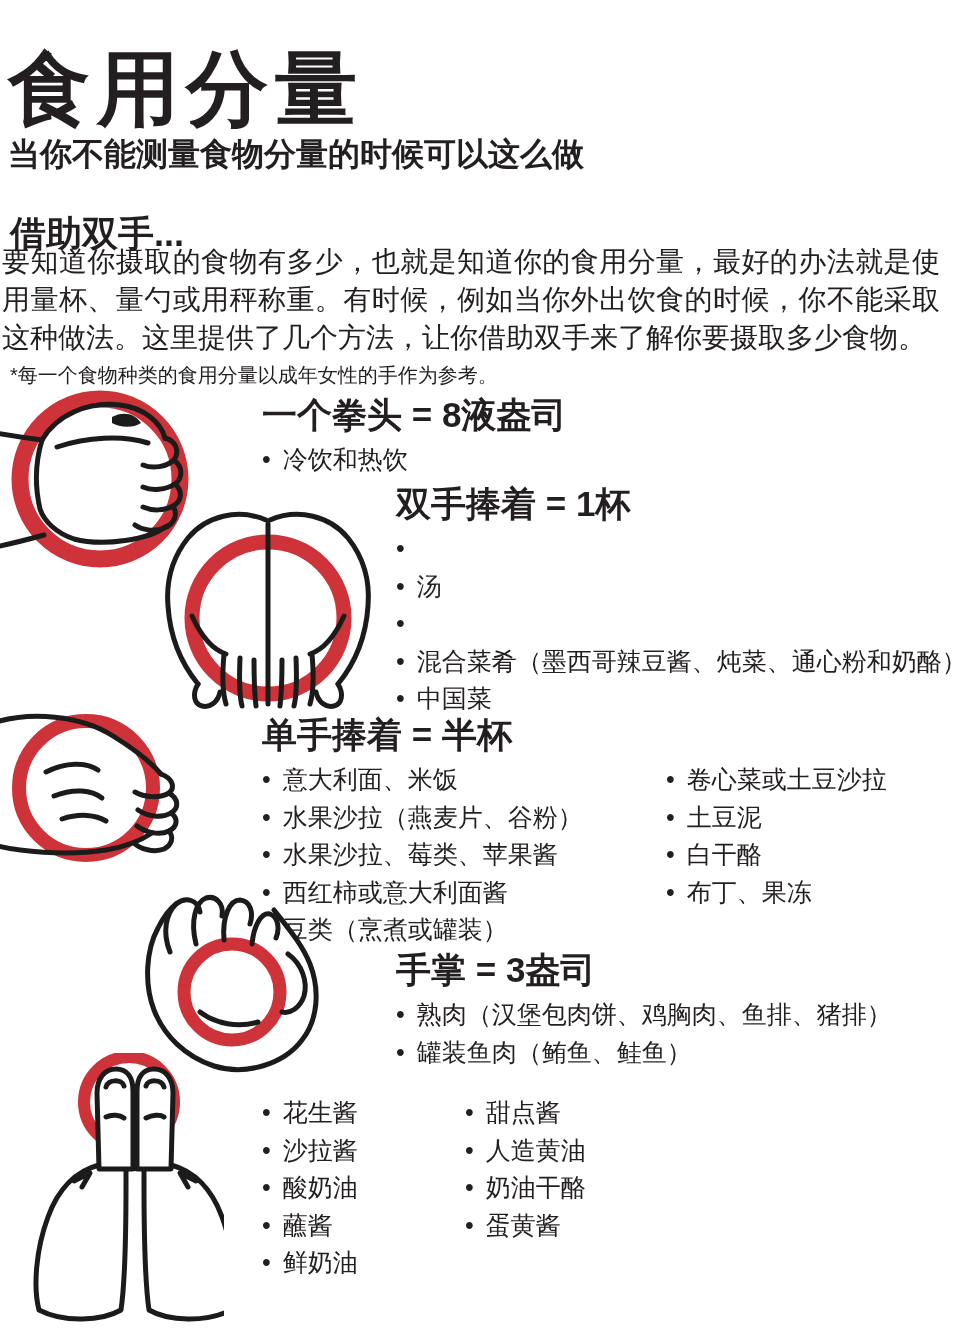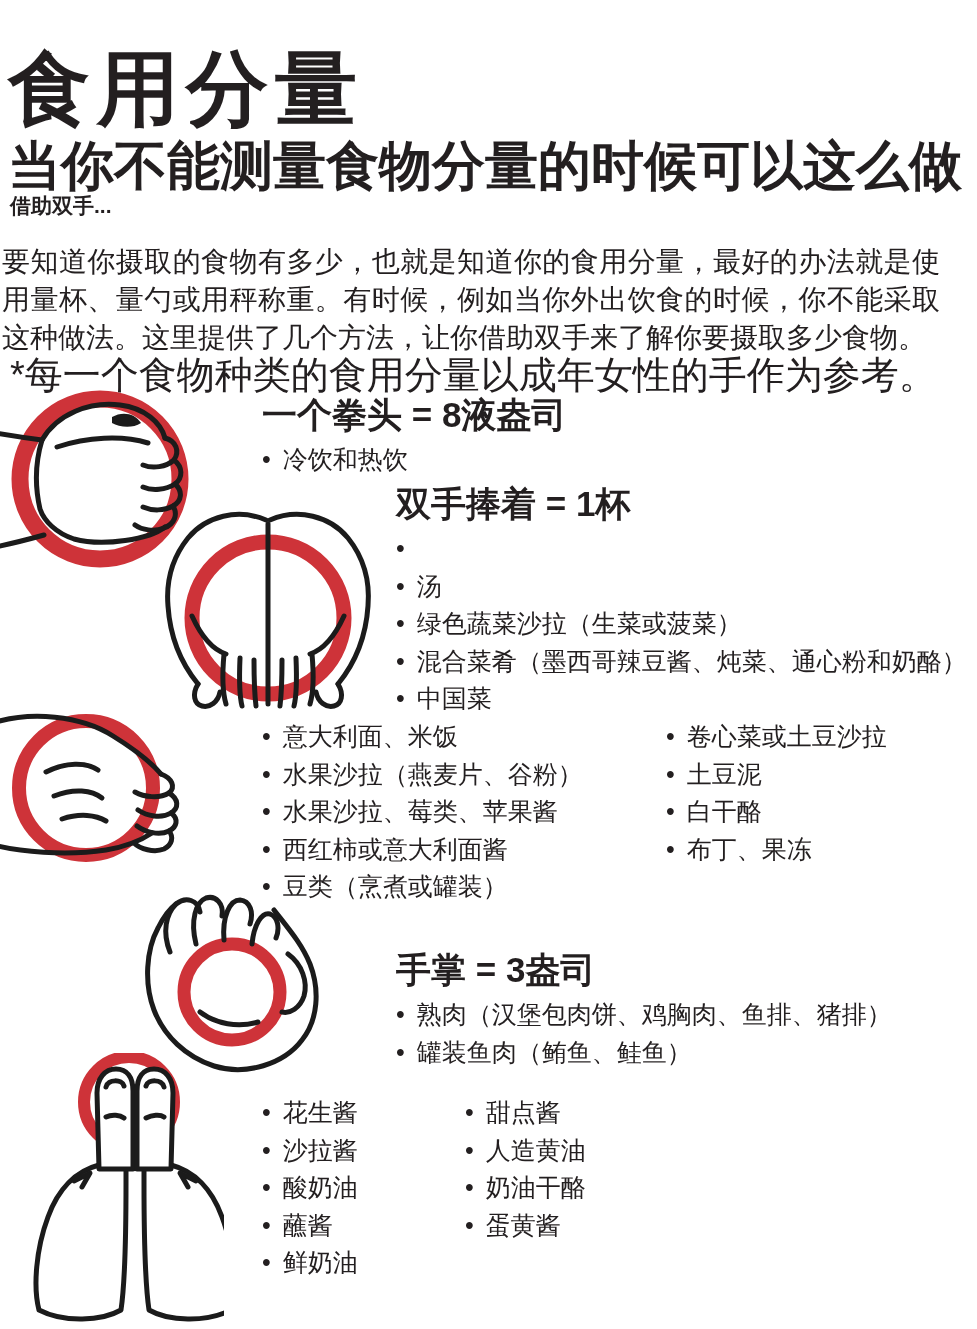--- a/index.html
+++ b/index.html
@@ -12,35 +12,35 @@
     color:#231F20;
   }
   .abs{position:absolute;}
   .doc-title{
     left:8px;top:48px;
     font-size:82px;font-weight:bold;letter-spacing:7px;line-height:1.0;
     white-space:nowrap;
   }
   .doc-subtitle{
     left:8px;top:137px;
-    font-size:53px;font-weight:bold;letter-spacing:0px;line-height:1.1;
+    font-size:32px;font-weight:bold;letter-spacing:0px;line-height:1.1;
     white-space:nowrap;
   }
   .intro-heading{
-    left:10px;top:192px;
-    font-size:21px;font-weight:bold;
+    left:10px;top:210px;
+    font-size:36px;font-weight:bold;
   }
   .intro-paragraph{
     left:2px;top:243px;width:938px;
     font-size:28px;line-height:38px;
     text-align:justify;
   }
   .intro-footnote{
     left:10px;top:356px;width:938px;
-    font-size:38px;line-height:38px;
+    font-size:20px;line-height:38px;
   }
   .sec-heading{
     font-size:35px;font-weight:bold;line-height:34px;margin:0 0 9px 0;
     white-space:nowrap;
   }
   .bullets{font-size:25px;line-height:37.5px;}
   .bullet-item{display:flex;align-items:flex-start;white-space:nowrap;}
   .bullet-item .dot{margin:0 12px 0 0;}
   .two-cols{display:flex;align-items:flex-start;}
   svg.illus{position:absolute;display:block;}
@@ -111,21 +111,20 @@
     <div class="bullets">
         <div class="bullet-item">
           <span class="dot">•</span>
         </div>
         <div class="bullet-item">
           <span class="dot">•</span>
           <span>汤</span>
         </div>
         <div class="bullet-item">
           <span class="dot">•</span>
-          <span>绿色蔬菜沙拉（生菜或菠菜）</span>
         </div>
         <div class="bullet-item">
           <span class="dot">•</span>
           <span>混合菜肴（墨西哥辣豆酱、炖菜、通心粉和奶酪）</span>
         </div>
         <div class="bullet-item">
           <span class="dot">•</span>
           <span>中国菜</span>
         </div>
       </div>
@@ -141,20 +140,21 @@
       <path d="M183,113 C191,119 189,127 181,131 C171,136 157,132 149,126"></path>
       <path d="M181,131 C186,137 184,145 176,149 C166,153 152,149 146,143"></path>
       <path d="M2,144 C30,152 78,156 118,150 C136,147 152,141 164,133"></path>
       <path d="M58,72 C78,62 98,62 110,70"></path>
       <path d="M66,96 C86,88 104,90 114,98"></path>
       <path d="M74,119 C92,113 108,115 118,121"></path>
     </g>
   </svg>
 
   <div class="abs" style="left:262px;top:718px;width:714px">
+    <div class="sec-heading">单手捧着 = 半杯</div>
     <div class="two-cols">
       <div class="bullets" style="width:404px">
           <div class="bullet-item">
             <span class="dot">•</span>
             <span>意大利面、米饭</span>
           </div>
           <div class="bullet-item">
             <span class="dot">•</span>
             <span>水果沙拉（燕麦片、谷粉）</span>
           </div>

